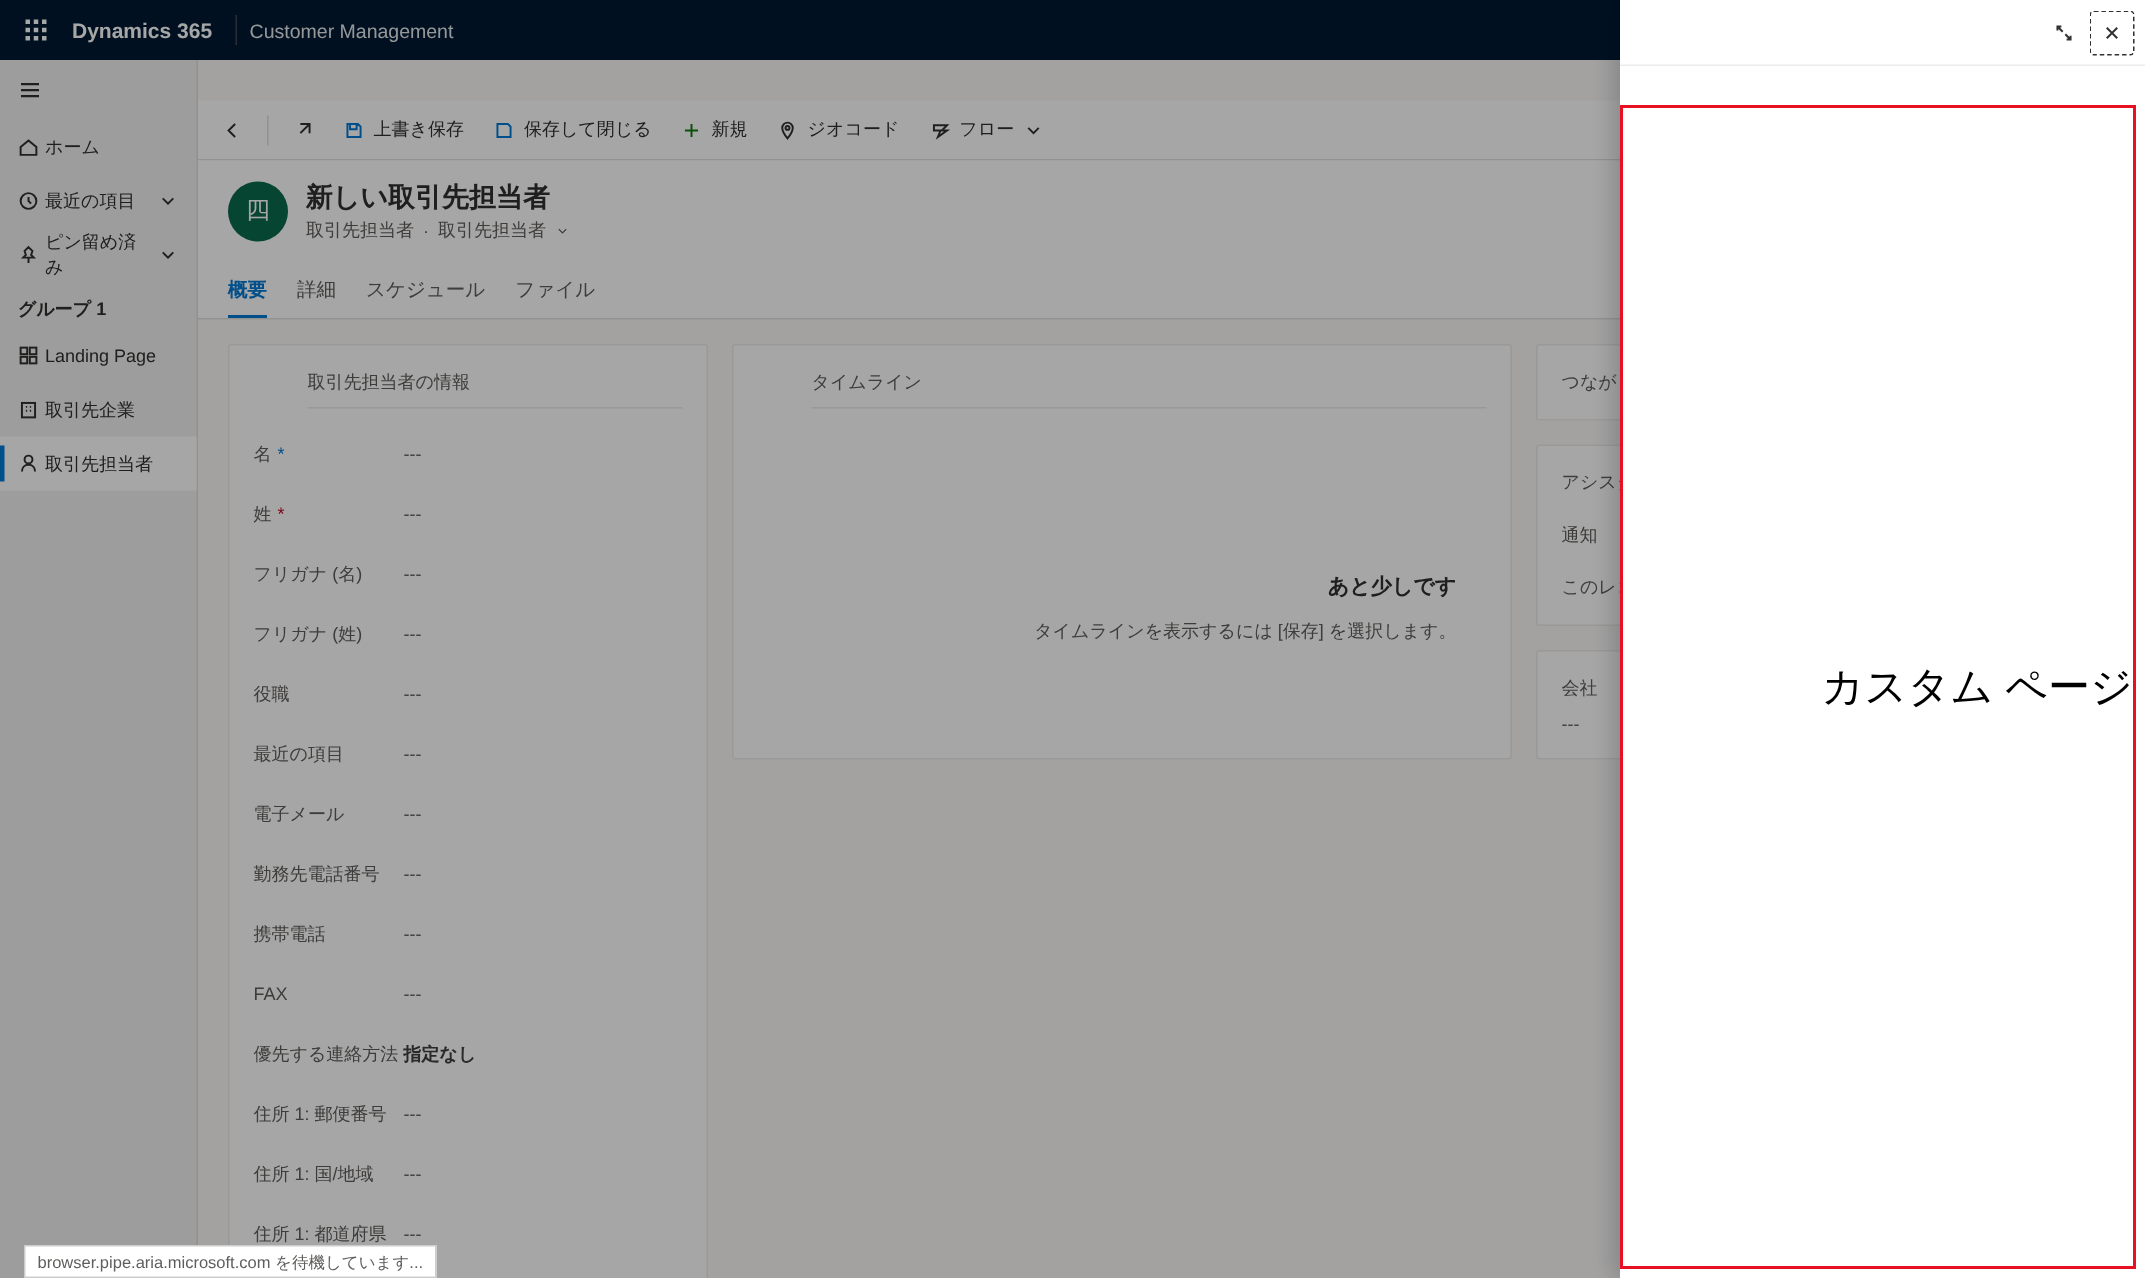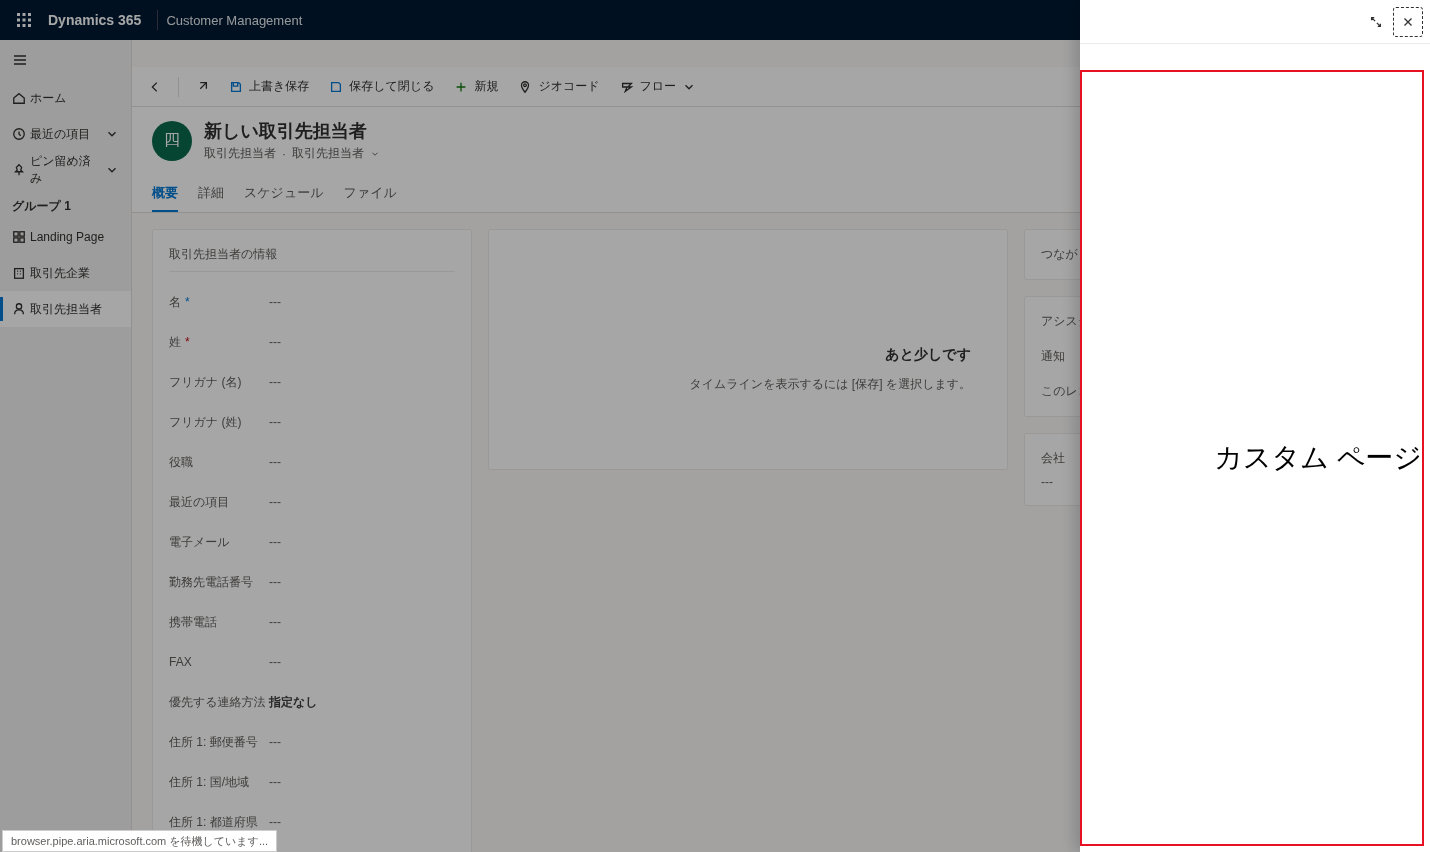--- a/index.html
+++ b/index.html
@@ -47,21 +47,21 @@
 .tab { font-size: 13px; color: #605e5c; padding: 8px 0; cursor: pointer; border-bottom: 2px solid transparent; }
 .tab.active { color: #0078d4; border-bottom-color: #0078d4; font-weight: 600; }
 
 
 .content { flex: 1; overflow: auto; padding: 16px 20px; display: flex; gap: 16px; align-items: flex-start; }
 .card { background: #fff; border: 1px solid #edebe9; border-radius: 2px; }
 .card-left { width: 320px; padding: 16px; }
 .card-mid { width: 520px; padding: 16px; }
 .card-right-col { display: flex; flex-direction: column; gap: 16px; flex: 1; min-width: 60px; }
 .card-sm { background: #fff; border: 1px solid #edebe9; border-radius: 2px; padding: 16px; }
-.card-title { font-size: 12px; color: #605e5c; padding-bottom: 8px; border-bottom: 1px solid #edebe9; margin-bottom: 10px; }
+.card-title { font-size: 12px; color: #605e5c; padding-bottom: 8px; border-bottom: 1px solid #edebe9; margin-bottom: 10px; margin-left: 36px; }
 
 .field-row { display: flex; align-items: center; min-height: 40px; font-size: 12px; }
 .field-label { width: 100px; color: #605e5c; display: flex; align-items: center; gap: 4px; }
 .field-req { color: #c50f1f; }
 .field-rec { color: #0078d4; }
 .field-val { color: #605e5c; }
 
 .timeline-empty { text-align: right; padding: 100px 20px 60px; }
 .timeline-empty .t1 { font-weight: 600; font-size: 14px; margin-bottom: 12px; }
 .timeline-empty .t2 { font-size: 12px; color: #605e5c; }
@@ -71,21 +71,21 @@
 
 
 .panel { position: absolute; top: 0; right: 0; bottom: 0; width: 350px; background: #fff; box-shadow: -4px 0 16px rgba(0,0,0,.2); display: flex; flex-direction: column; }
 .panel-head { height: 44px; display: flex; align-items: center; justify-content: flex-end; gap: 4px; padding: 0 8px; border-bottom: 1px solid #edebe9; }
 .panel-ico { width: 28px; height: 28px; display: flex; align-items: center; justify-content: center; cursor: pointer; border-radius: 2px; }
 .panel-ico.focus { outline: 1px dashed #323130; }
 .panel-body { flex: 1; border: 2px solid #e81123; margin: 26px 6px 6px 0; display: flex; align-items: center; justify-content: flex-end; }
 .panel-body .pg { font-size: 28px; color: #000; }
 
 
-.statusbar { position: absolute; left: 2px; bottom: 0; height: 22px; background: #fff; border: 1px solid #ccc; font-size: 11px; color: #605e5c; padding: 2px 8px; display: flex; align-items: center; }
+.statusbar { position: absolute; left: 16px; bottom: 0; height: 22px; background: #fff; border: 1px solid #ccc; font-size: 11px; color: #605e5c; padding: 2px 8px; display: flex; align-items: center; }
 
 svg { stroke: currentColor; fill: none; stroke-width: 1.5; }
 </style>
 </head>
 <body>
 
 <div class="topbar">
   <div class="waffle">
     <svg viewBox="0 0 16 16">
         <g fill="#fff" stroke="none">
@@ -299,20 +299,21 @@
               <div class="field-val">---</div>
             </div>
             <div class="field-row">
               <div class="field-label">住所 1: 市区町村</div>
               <div class="field-val">---</div>
             </div>
           </div>
       </div>
 
       <div class="card card-mid">
+        <div class="card-title">タイムライン</div>
         <div class="timeline-empty">
           <div class="t1">あと少しです</div>
           <div class="t2">タイムラインを表示するには [保存] を選択します。</div>
         </div>
       </div>
 
       <div class="card-right-col">
         <div class="card-sm">
           <div style="font-size:12px;color:#605e5c">つながりを</div>
         </div>

